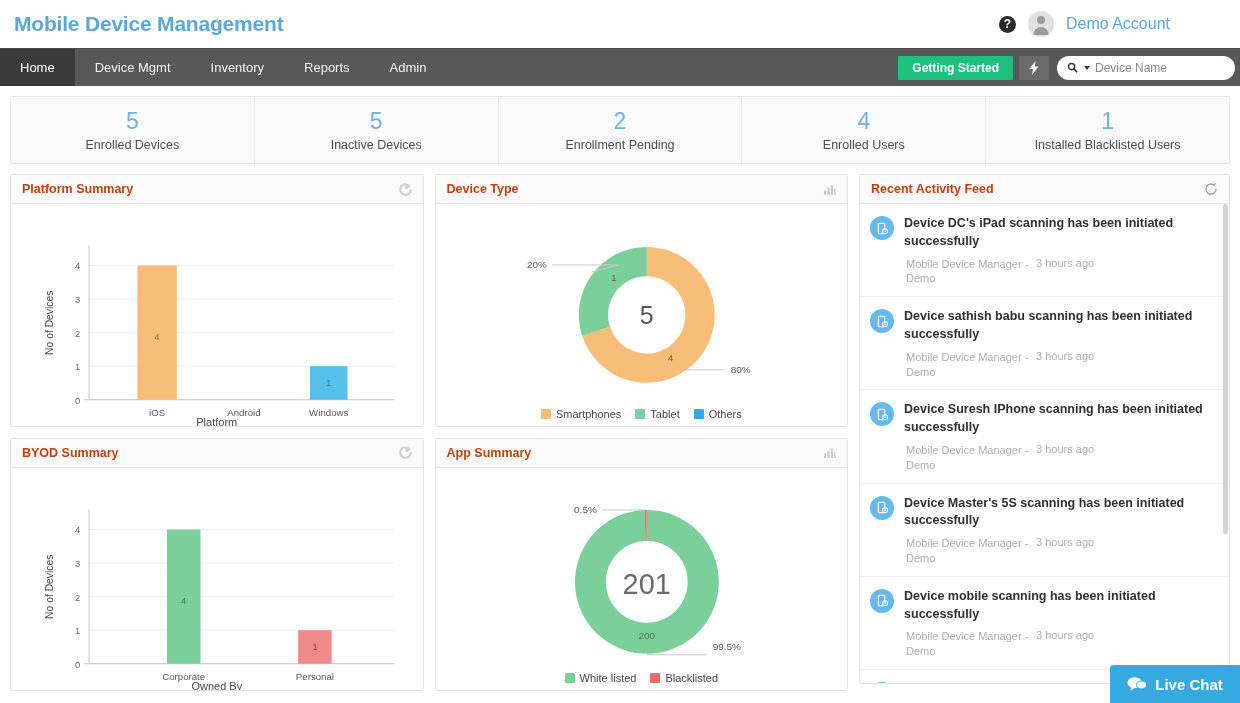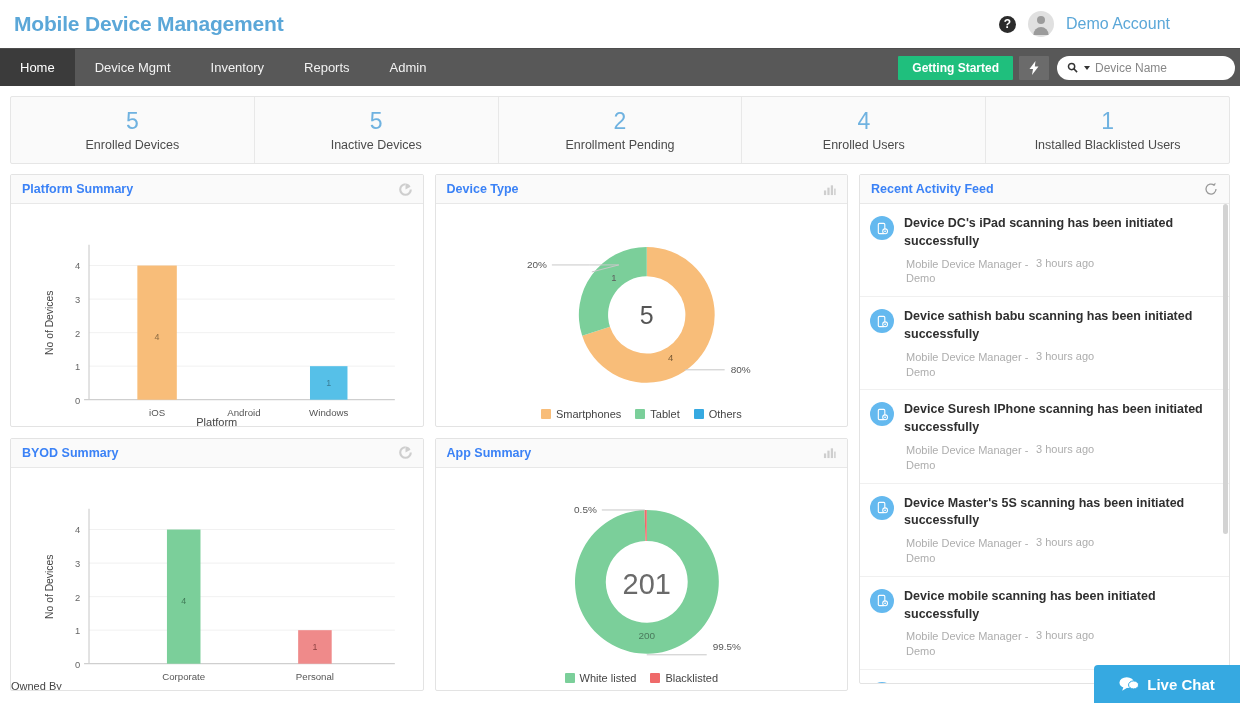--- a/index.html
+++ b/index.html
@@ -126,21 +126,21 @@
     background: #fff; border: 1px solid #e3e3e3;
     border-radius: 2px; display: flex; flex-direction: column;
     flex: 1; overflow: hidden;
   }
   .card-head {
     height: 29px; background: #fafafa;
     border-bottom: 1px solid #e8e8e8;
     display: flex; align-items: center;
     padding: 0 11px; flex-shrink: 0;
   }
-  .card-title { font-size: 12.5px; color: #3b82f6; font-weight: bold; }
+  .card-title { font-size: 12.5px; color: #c2410c; font-weight: bold; }
   .card-head-icon { margin-left: auto; opacity: 0.45; cursor: pointer; display: flex; }
   .card-body { flex: 1; position: relative; padding: 4px 6px; }
 
   
   .col-right { width: 374px; display: flex; flex-direction: column; }
   .feed-card {
     background: #fff; border: 1px solid #e3e3e3;
     border-radius: 2px; display: flex; flex-direction: column;
     height: 100%; overflow: hidden;
   }
@@ -174,21 +174,21 @@
 
   
   .feed-scroll {
     position: absolute; right: 1px; top: 0;
     width: 5px; height: 330px; background: #d3d3d3; border-radius: 3px;
   }
 
   
   .live-chat {
     position: absolute; right: 0px; bottom: 0px;
-    width: 146px; height: 38px;
+    width: 130px; height: 38px;
     background: #36a9e1; color: #fff;
     display: flex; align-items: center; justify-content: center; gap: 8px;
     font-size: 15px; font-weight: bold; cursor: pointer;
     border-radius: 4px 0 0 0;
   }
   svg text { font-family: "Liberation Sans", sans-serif; }
   .legend {
     display: flex; justify-content: center; gap: 14px;
     position: absolute; bottom: 6px; left: 0; right: 0;
   }
@@ -385,21 +385,21 @@
             <text x="64" y="161" font-size="9.5" fill="#666" text-anchor="end">1</text>
             <text x="64" y="195" font-size="9.5" fill="#666" text-anchor="end">0</text>
             <text x="36" y="113" font-size="10.5" fill="#444" text-anchor="middle" transform="rotate(-90 36 113)">No of Devices</text>
             <rect x="152" y="55" width="34" height="136" fill="#7bcf9a"></rect>
             <text x="169" y="130" font-size="9" fill="#3f7a56" text-anchor="middle">4</text>
             <rect x="285" y="157" width="34" height="34" fill="#ef8a8a"></rect>
             <text x="302" y="177" font-size="9" fill="#8e4040" text-anchor="middle">1</text>
             <text x="169" y="208" font-size="9.8" fill="#555" text-anchor="middle">Corporate</text>
             <text x="302" y="208" font-size="9.8" fill="#555" text-anchor="middle">Personal</text>
           </svg>
-          <div style="position:absolute;bottom:-2px;left:0;right:0;font-size:11px;color:#444;">Owned By</div>
+          <div style="position:absolute;bottom:-2px;left:0;right:0;text-align:center;font-size:11px;color:#444;">Owned By</div>
         </div>
       </div>
 
       <div class="card">
         <div class="card-head">
           <div class="card-title">App Summary</div>
           <div class="card-head-icon">
             <svg width="13" height="13" viewBox="0 0 14 14">
                 <rect x="1" y="8" width="2.4" height="5" fill="#9a9a9a"></rect>
                 <rect x="4.7" y="5" width="2.4" height="8" fill="#9a9a9a"></rect>

